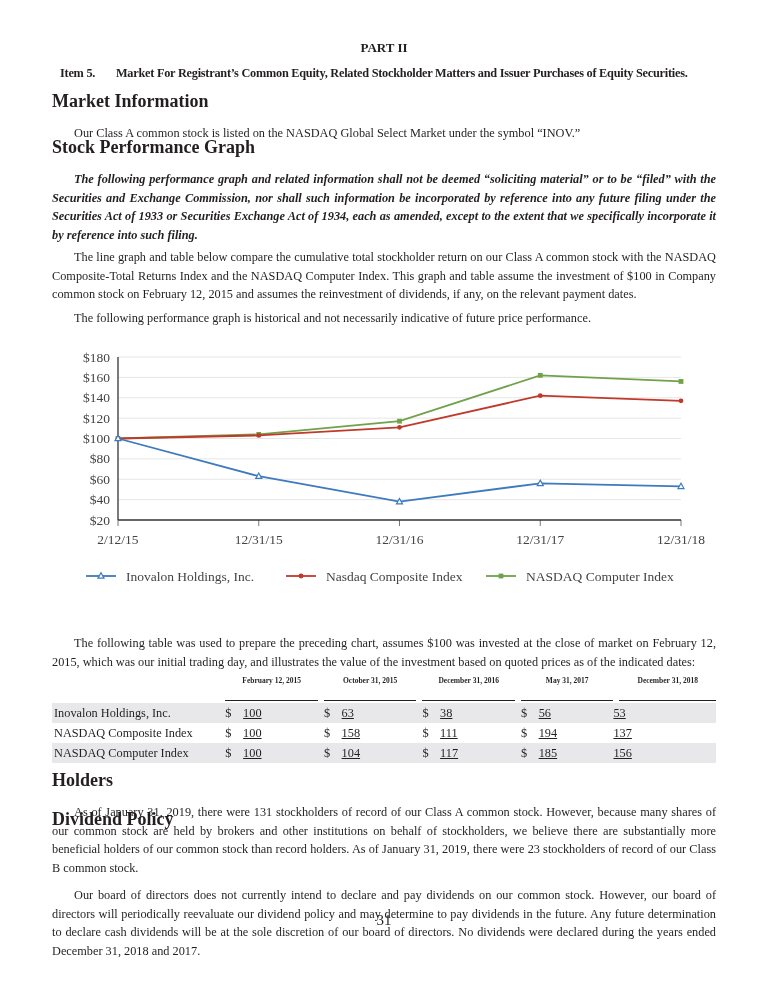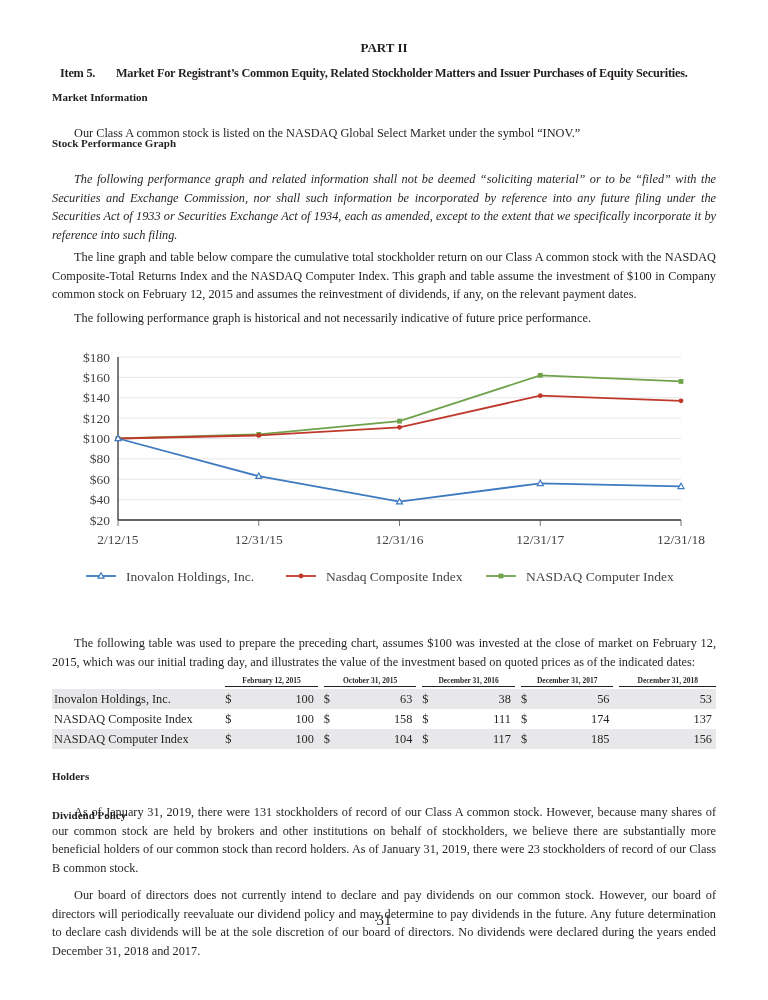--- a/index.html
+++ b/index.html
@@ -2,34 +2,34 @@
 <html><head>
 <meta charset="utf-8">
 <style>
   html, body { margin: 0; padding: 0; background: #ffffff; }
   body { width: 768px; height: 1000px; position: relative; overflow: hidden;
          font-family: "Liberation Serif", serif; color: #231f20; font-size: 12.3px; }
   .page { position: absolute; left: 52px; top: 0; width: 664px; }
   .part { position: absolute; top: 40px; left: 0; width: 664px; text-align: center; font-weight: bold; font-size: 13px; }
   .item { position: absolute; top: 66px; left: 0; width: 664px; font-weight: bold; font-size: 12.3px; letter-spacing: -0.25px; white-space: nowrap; margin-left: 8px; }
   .item .num { display: inline-block; width: 56px; }
-  .h { position: absolute; left: 0; font-weight: bold; font-size: 11px; }
+  .h { position: absolute; left: 0; font-weight: bold; font-size: 18px; }
   .p { position: absolute; left: 0; width: 664px; text-align: justify; line-height: 18.5px; font-size: 12.3px; margin-top: 12px; }
   .p .ind { display: inline-block; width: 22px; }
-  .it { font-style: italic; }
+  .it { font-style: italic; font-weight: bold; }
   .chart { position: absolute; left: 0; top: 340px; width: 716px; height: 260px; }
   svg text { font-family: "Liberation Serif", serif; }
   table.perf { position: absolute; left: 0; top: 676px; width: 664px; border-collapse: collapse; font-size: 12.3px; }
   table.perf th { font-size: 7.5px; font-weight: bold; text-align: center; padding: 0 0 2px 0; height: 10px; }
-  table.perf th span { display: block; border-bottom: 1px solid #231f20; margin-left: 6px; padding-bottom: 1px; }
+  table.perf th span { display: block; border-bottom: 1px solid #231f20; margin-left: 6px; padding-bottom: 15px; }
   table.perf td { height: 20px; padding: 0; white-space: nowrap; }
   table.perf tr.shade td { background: #e8e8ea; }
   td.lbl { padding-left: 2px !important; }
   td.dol { text-align: left; padding-left: 6px !important; width: 18px; }
-  td.val { text-align: right; padding-right: 4px !important; }
+  td.val { padding-right: 4px !important; text-decoration: underline; }
   .pagenum { position: absolute; top: 912px; left: 0; width: 664px; text-align: center; font-size: 15px; }
 </style>
 </head>
 <body>
 
 <div class="page">
   <div class="part">PART II</div>
   <div class="item"><span class="num">Item 5.</span><span>Market For Registrant’s Common Equity, Related Stockholder Matters and Issuer Purchases of Equity Securities.</span></div>
 
   <div class="h" style="top:91px">Market Information</div>
@@ -146,21 +146,21 @@
         <th colspan="2">
             <span>February 12, 2015</span>
           </th>
         <th colspan="2">
             <span>October 31, 2015</span>
           </th>
         <th colspan="2">
             <span>December 31, 2016</span>
           </th>
         <th colspan="2">
-            <span>December 31, 2017</span>
+            <span>May 31, 2017</span>
           </th>
         <th colspan="1">
             <span>December 31, 2018</span>
           </th>
       </tr>
     </thead>
     <tbody id="tbody">
         <tr class="shade">
           <td class="lbl">Inovalon Holdings, Inc.</td>
           <td class="dol">$</td>
@@ -175,21 +175,21 @@
         </tr>
         <tr>
           <td class="lbl">NASDAQ Composite Index</td>
           <td class="dol">$</td>
           <td class="val">100</td>
           <td class="dol">$</td>
           <td class="val">158</td>
           <td class="dol">$</td>
           <td class="val">111</td>
           <td class="dol">$</td>
-          <td class="val">174</td>
+          <td class="val">194</td>
           <td class="val last" style="position: relative;"><span>137</span></td>
         </tr>
         <tr class="shade">
           <td class="lbl">NASDAQ Computer Index</td>
           <td class="dol">$</td>
           <td class="val">100</td>
           <td class="dol">$</td>
           <td class="val">104</td>
           <td class="dol">$</td>
           <td class="val">117</td>

